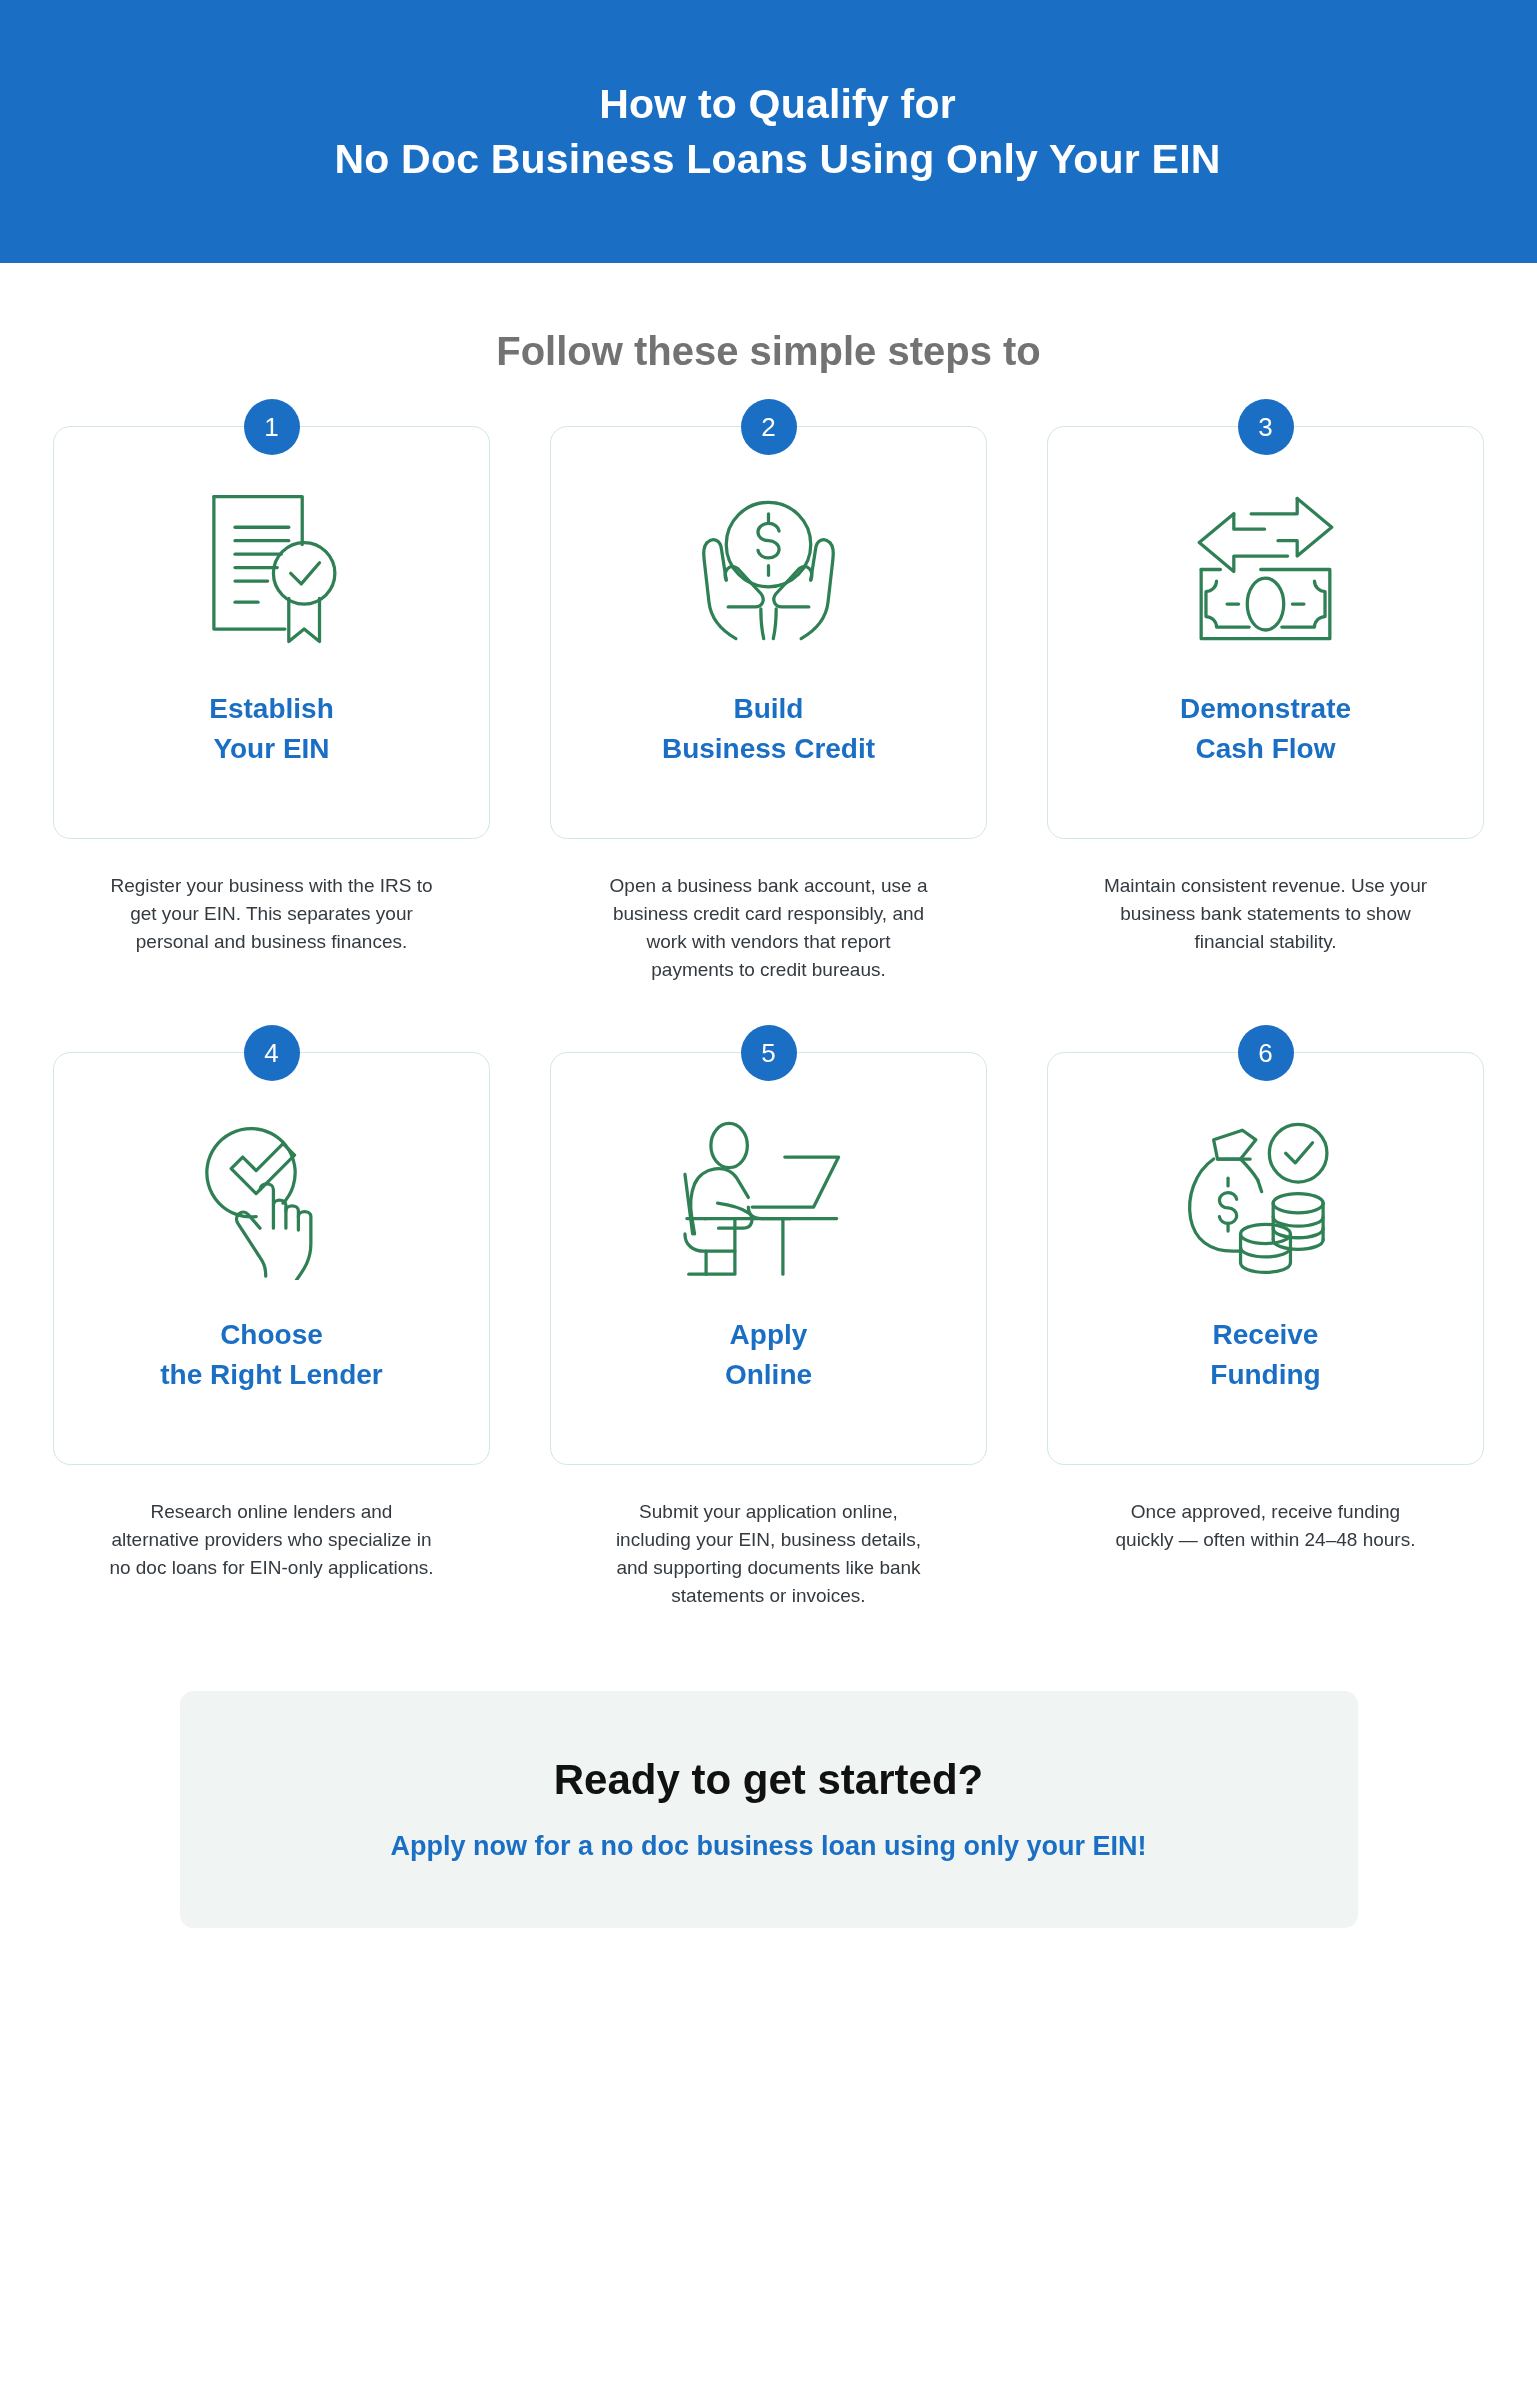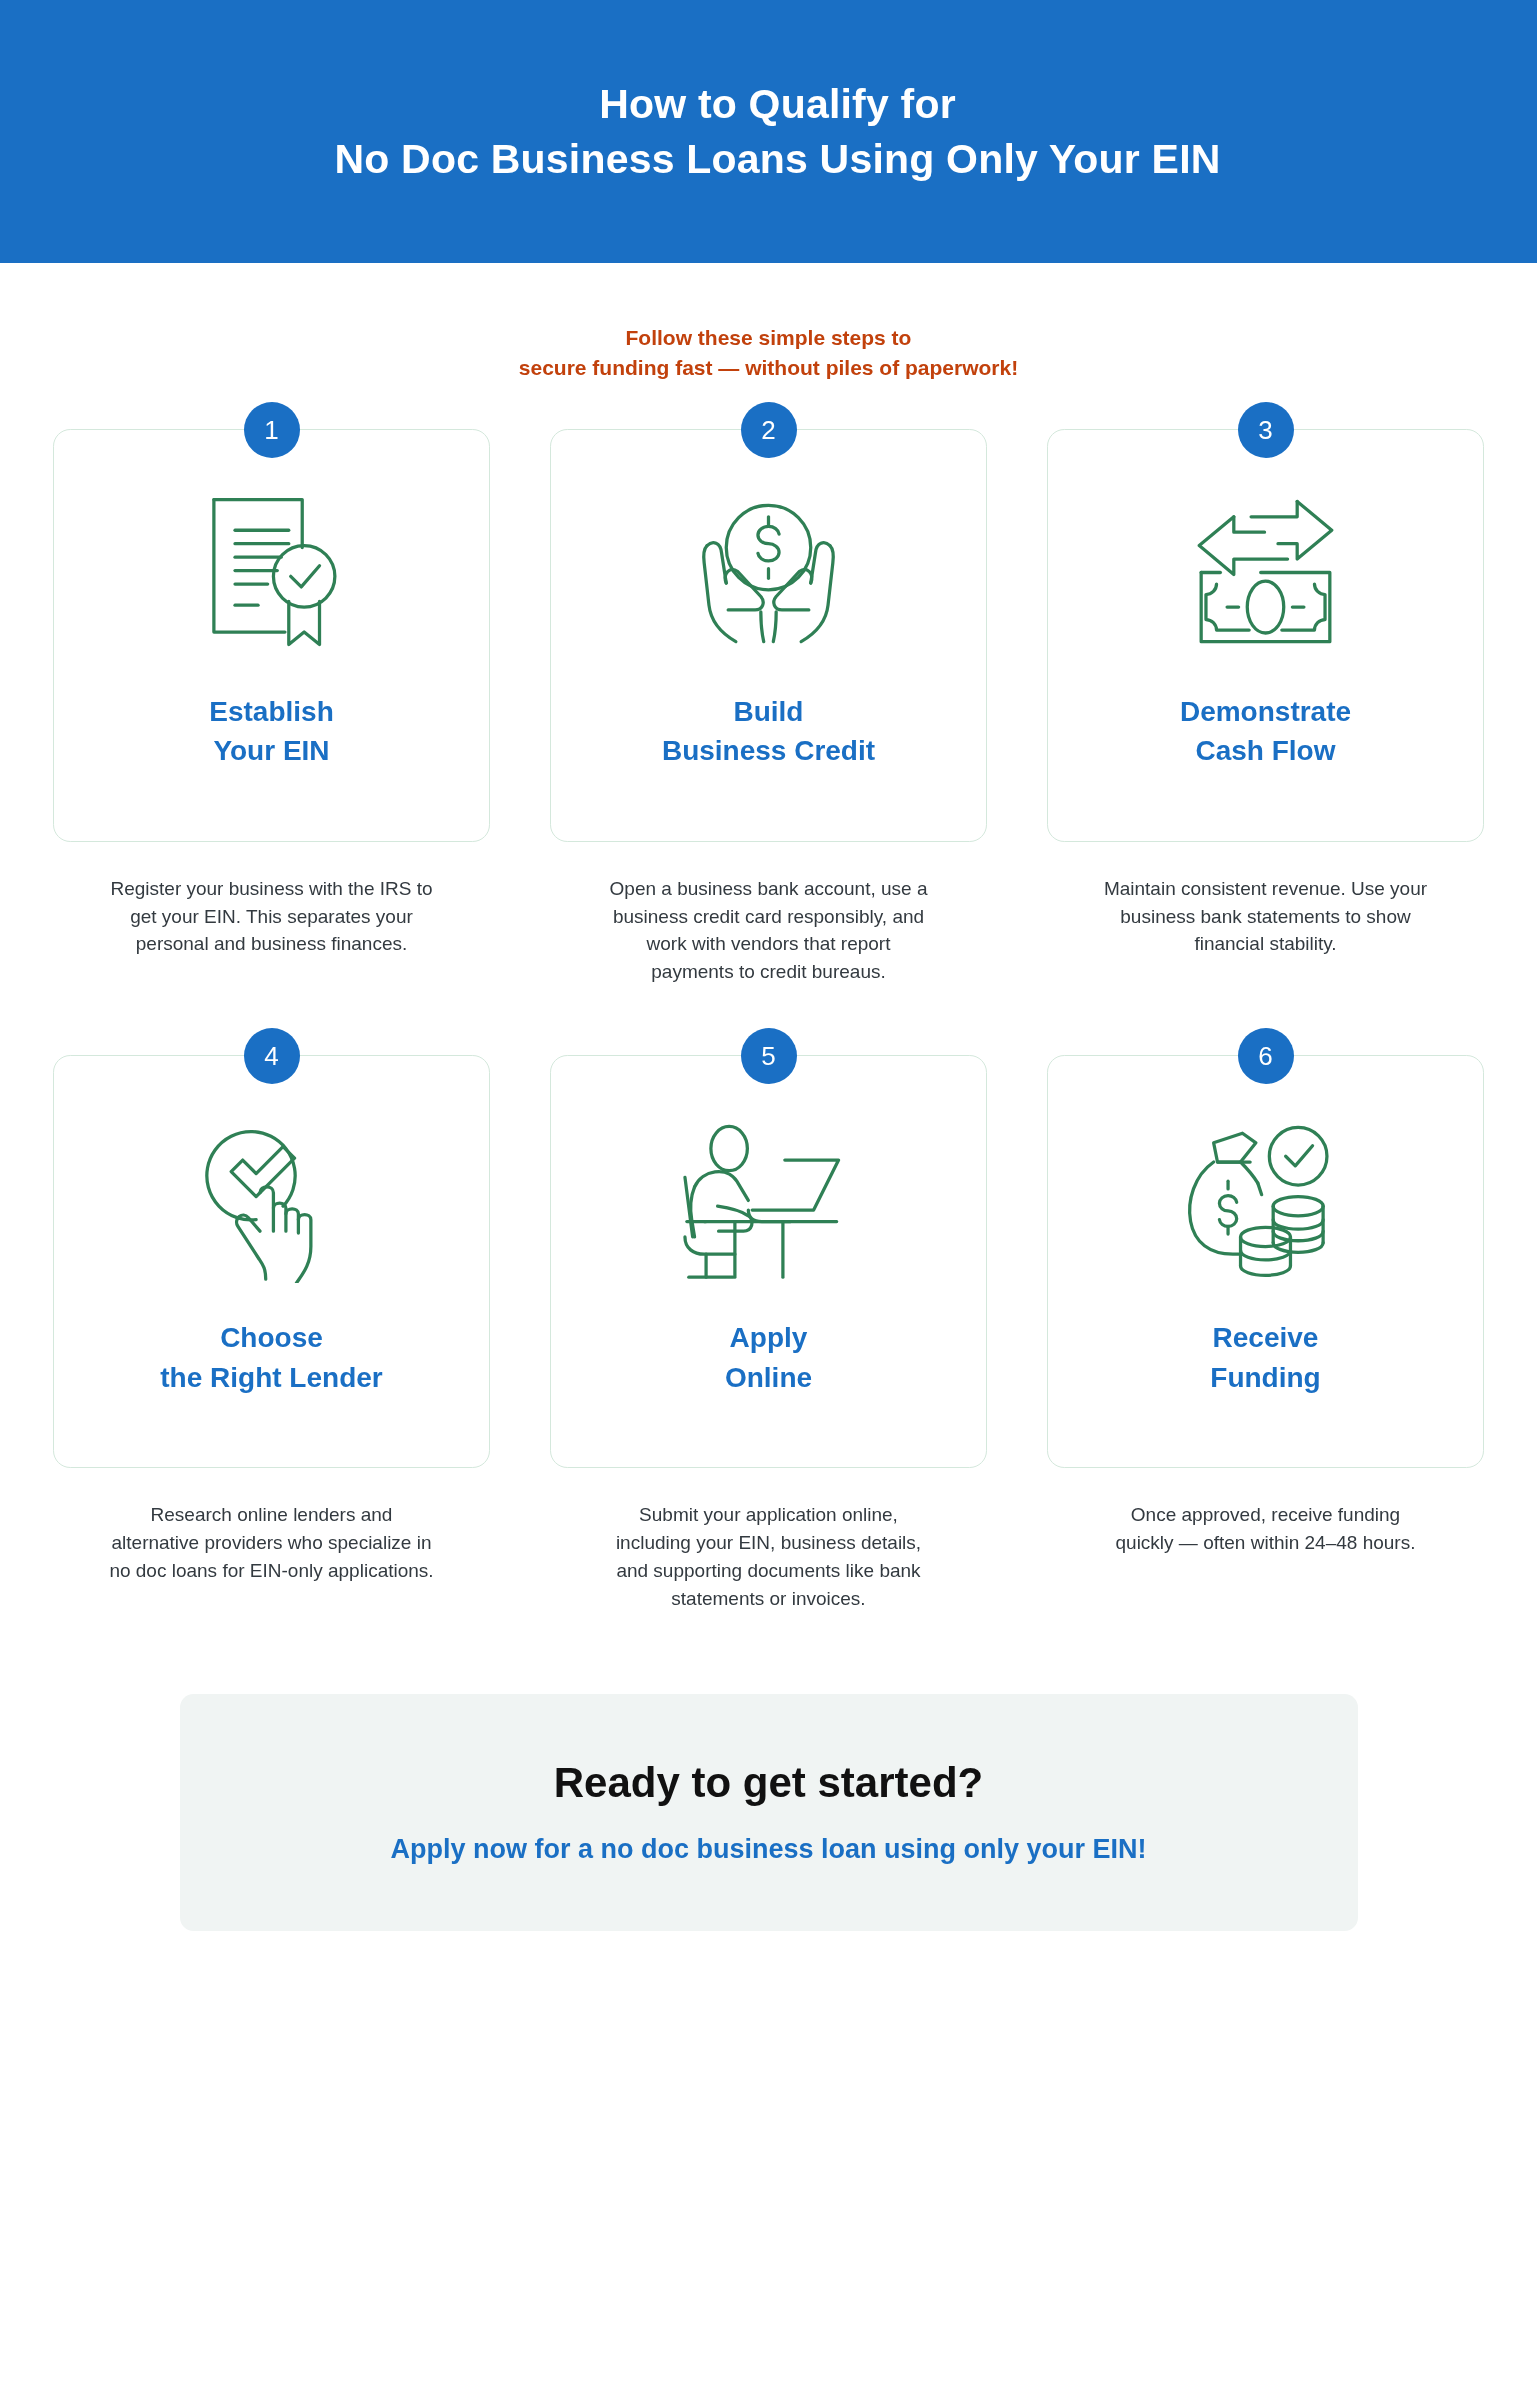--- a/index.html
+++ b/index.html
@@ -40,22 +40,22 @@
     text-align: center;
     white-space: nowrap;
   }
 
   
   .subtitle-block {
     margin-top: 60px;
     text-align: center;
   }
   .subtitle-line {
-    color: #c2410c;
-    font-size: 21px;
+    color: #737373;
+    font-size: 40px;
     font-weight: bold;
     line-height: 1.42;
     text-align: center;
   }
 
   
   .steps-grid {
     width: 1431px;
     margin: 0 auto;
     padding-top: 46px;
@@ -177,21 +177,20 @@
 
 <div class="page">
 
   <div class="header-banner">
     <div class="header-title-line">How to Qualify for</div>
     <div class="header-title-line">No Doc Business Loans Using Only Your EIN</div>
   </div>
 
   <div class="subtitle-block">
     <div class="subtitle-line">Follow these simple steps to</div>
-    <div class="subtitle-line">secure funding fast — without piles of paperwork!</div>
   </div>
 
   <div class="steps-grid">
 
     <div class="step-col">
       <div class="card-wrap">
         <div class="step-card">
           <div class="step-badge">1</div>
           <div class="step-icon">
             <svg width="173" height="169" viewBox="0 0 180 176" fill="none" stroke="#2f8055" stroke-width="3.4" stroke-linecap="round" stroke-linejoin="round">

